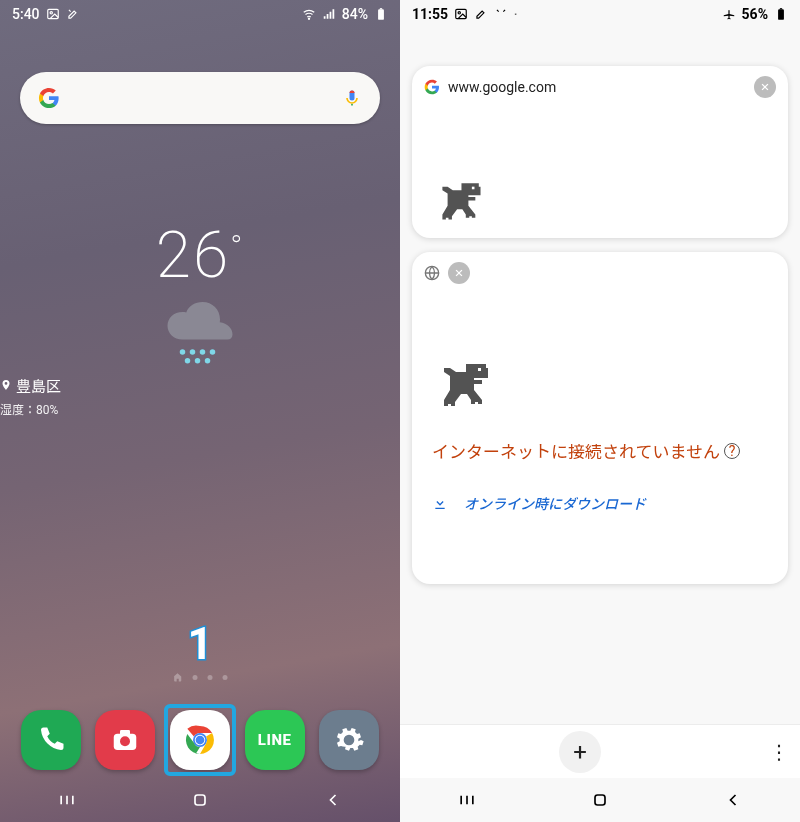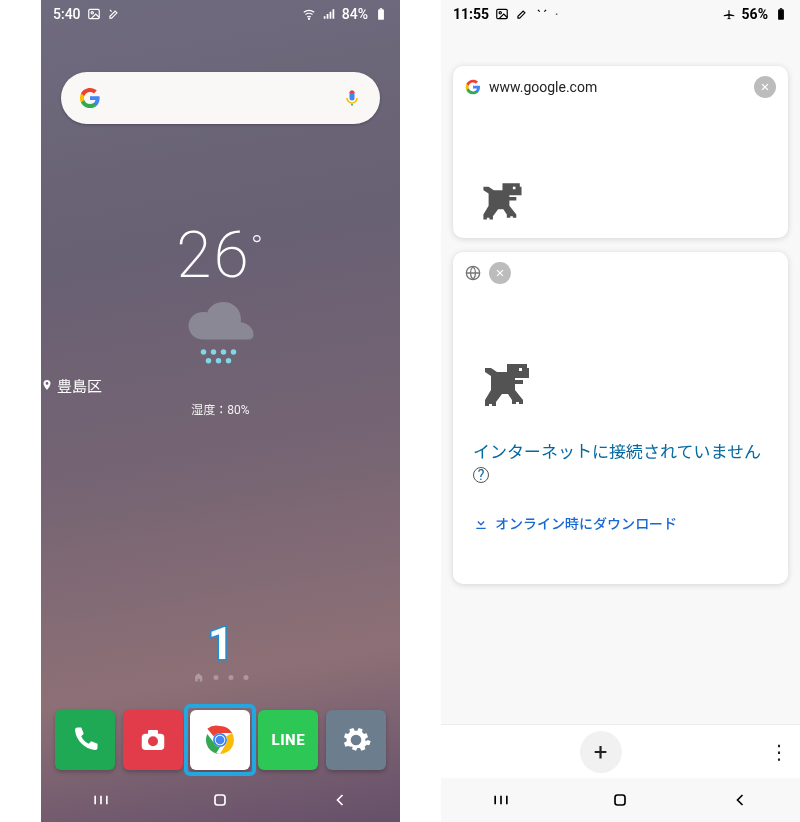--- a/index.html
+++ b/index.html
@@ -3,21 +3,21 @@
 <meta charset="utf-8">
 <style>
   * { margin: 0; padding: 0; box-sizing: border-box; }
   body {
     width: 800px; height: 822px;
     display: flex;
     font-family: -apple-system, "Segoe UI", Roboto, "Noto Sans JP", sans-serif;
     background: #fff;
     overflow: hidden;
   }
-  .phone { width: 448px; height: 822px; position: relative; margin-left: 41px; }
+  .phone { width: 448px; height: 822px; position: relative; }
 
   
   .left {
     background: linear-gradient(170deg,#6f6b7e 0%,#686073 30%,#756473 55%,#8d7076 80%,#65506a 100%);
     color: #fff;
   }
   .status { display:flex; align-items:center; justify-content:space-between;
     padding:6px 12px 4px; font-size:14px; font-weight:500; }
   .status .icons { display:flex; gap:6px; align-items:center; }
   .status svg { width:14px; height:14px; }
@@ -27,66 +27,66 @@
     display:flex; align-items:center; padding:0 18px;
     box-shadow:0 1px 3px rgba(0,0,0,.25);
   }
   .search-pill .flex { flex:1; }
 
   .weather { margin-top: 100px; text-align:center; }
   .weather .temp { font-size:64px; font-weight:200; letter-spacing:2px; line-height:1;text-align:center; }
   .weather .temp sup { font-size:32px; vertical-align:top; position:relative; top:6px; }
   .cloud-wrap { margin:14px auto 6px; width:80px; }
   .loc-row { display:flex; justify-content:flex-start; align-items:center; gap:4px; font-size:15px; margin-top:4px;}
-  .sub-row { font-size:12px; opacity:.9; margin-top:4px; display:flex; gap:6px; justify-content:center; align-items:center;}
+  .sub-row { font-size:12px; opacity:.9; margin-top:4px; display:flex; gap:6px; align-items:center;}
 
   .annot { position:absolute; left:50%; transform:translateX(-50%); bottom:152px;
     font-size:44px; font-weight:700; color:#fff;
     -webkit-text-stroke:3px #1e90d8; paint-order:stroke fill;
   }
   .page-dots { position:absolute; left:50%; transform:translateX(-50%); bottom:140px;
     display:flex; gap:10px; align-items:center; opacity:.55;}
   .page-dots .dot{width:5px;height:5px;border-radius:50%;background:#fff;opacity:.5}
   .page-dots .home{width:10px;height:10px;opacity:.55}
 
   .dock { position:absolute; bottom:52px; left:0; right:0;
     display:flex; justify-content:space-evenly; align-items:center; padding:0 6px;}
-  .app { width:60px; height:60px; border-radius:6px;
+  .app { width:60px; height:60px; border-radius:20px;
     display:flex; align-items:center; justify-content:center;
     box-shadow:0 2px 4px rgba(0,0,0,.25); }
   .app.phone-app{background:#1fa954}
   .app.camera-app{background:#e23b4a}
   .app.line-app{background:#2cc755}
   .app.settings-app{background:#6c7d8e}
   .app.chrome-app{background:#fff; position:relative}
   .hl { position:absolute; inset:-6px; border:4px solid #22a7e0; border-radius:6px;}
 
   .navbar { position:absolute; bottom:0; left:0; right:0; height:44px;
     display:flex; justify-content:space-around; align-items:center;}
   .navbar svg { width:20px; height:20px; }
 
   
   .right { background:#f8f8f8; color:#000; }
   .right .status { color:#000;font-weight:bold; }
   .cards { padding:40px 12px 0; }
-  .card { background:#fff; border-radius:10px; overflow:hidden;
+  .card { background:#fff; border-radius:18px; overflow:hidden;
     box-shadow:0 1px 6px rgba(0,0,0,.15); margin-bottom:14px; }
   .card-hdr { display:flex; align-items:center; padding:10px 12px; gap:8px; }
   .card-hdr .title { flex:1; font-size:14px; color:#222; }
   .close-btn { width:22px; height:22px; border-radius:50%; background:#bcbcbc;
     display:flex; align-items:center; justify-content:center; color:#fff;}
   .card-body { padding:0 20px 24px; position:relative; }
   .card1 .card-body { height:130px; }
   .card2 .card-body { min-height:290px; }
   .dino { width:52px; height:52px; margin-top:70px; }
   .card2 .dino { width:60px; height:60px; margin-top:64px; margin-bottom:12px;}
-  .offline-msg { font-size:17px; color:#0369a1; margin-top:4px; display:flex; align-items:center; gap:4px; flex-wrap:wrap;}
+  .offline-msg { font-size:17px; color:#c2410c; margin-top:4px; display:flex; align-items:center; gap:4px; flex-wrap:wrap;}
   .offline-msg .q{ font-size:14px; border:1.4px solid #555; border-radius:50%; width:16px;height:16px;display:inline-flex;align-items:center;justify-content:center;}
-  .dl-link { margin-top:30px; display:flex; align-items:center; gap:6px;
-    color:#1967d2; font-size:14px; font-weight:500;}
+  .dl-link { margin-top:30px; display:flex; align-items:center; gap:16px;
+    color:#1967d2; font-size:14px; font-weight:500;font-style:italic;}
 
   .bottom-bar { position:absolute; bottom:44px; left:0; right:0; height:54px;
     background:#fff; display:flex; align-items:center; border-top:1px solid #ececec;}
   .bottom-bar .spacer{flex:1}
   .plus-btn{ width:42px;height:42px;border-radius:50%;background:#f1f1f1;
     display:flex;align-items:center;justify-content:center;font-size:24px;color:#222;margin:0 auto;}
   .more-btn{ width:40px;text-align:center;font-size:20px;color:#222; letter-spacing:2px;}
   .right .navbar svg { stroke:#000; }
 </style>
 </head>

